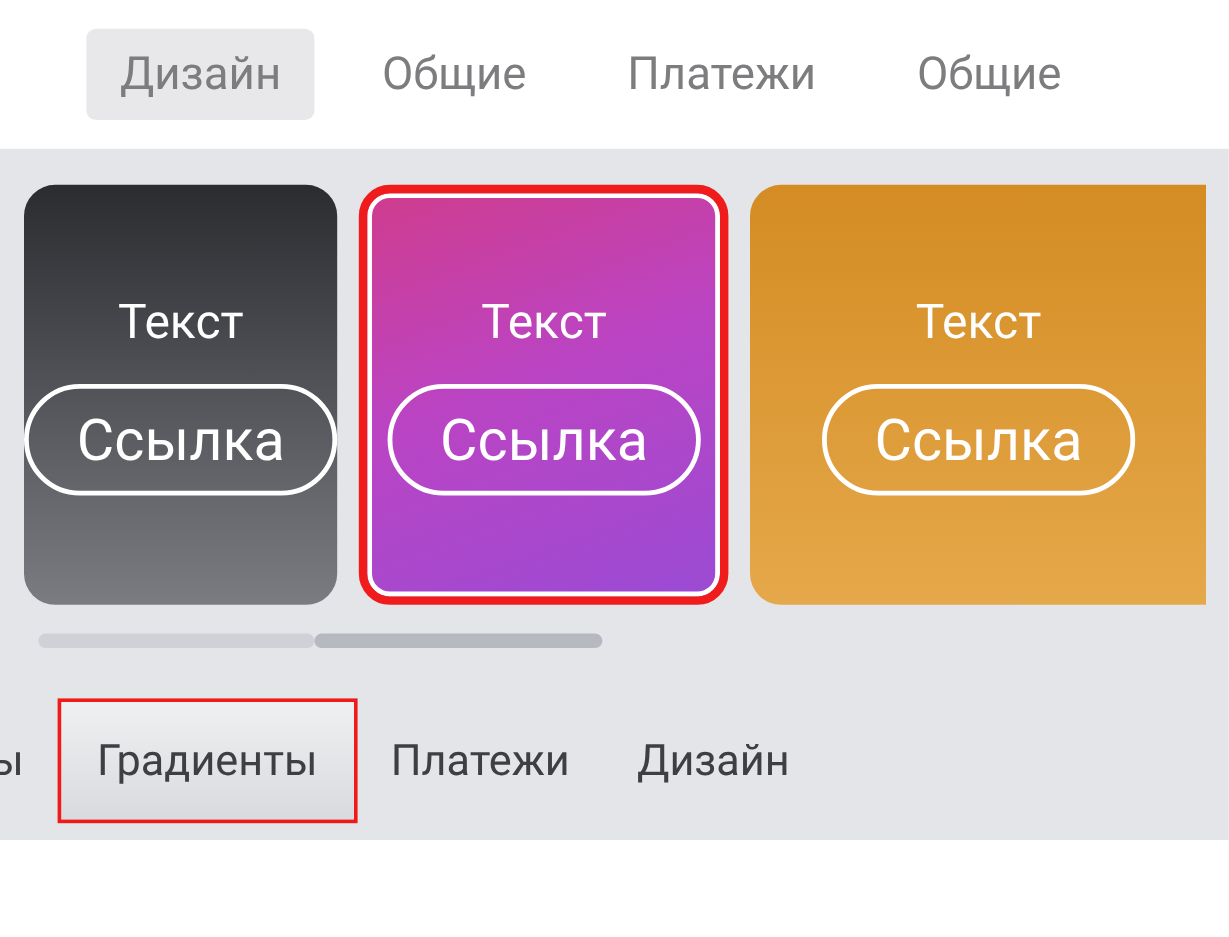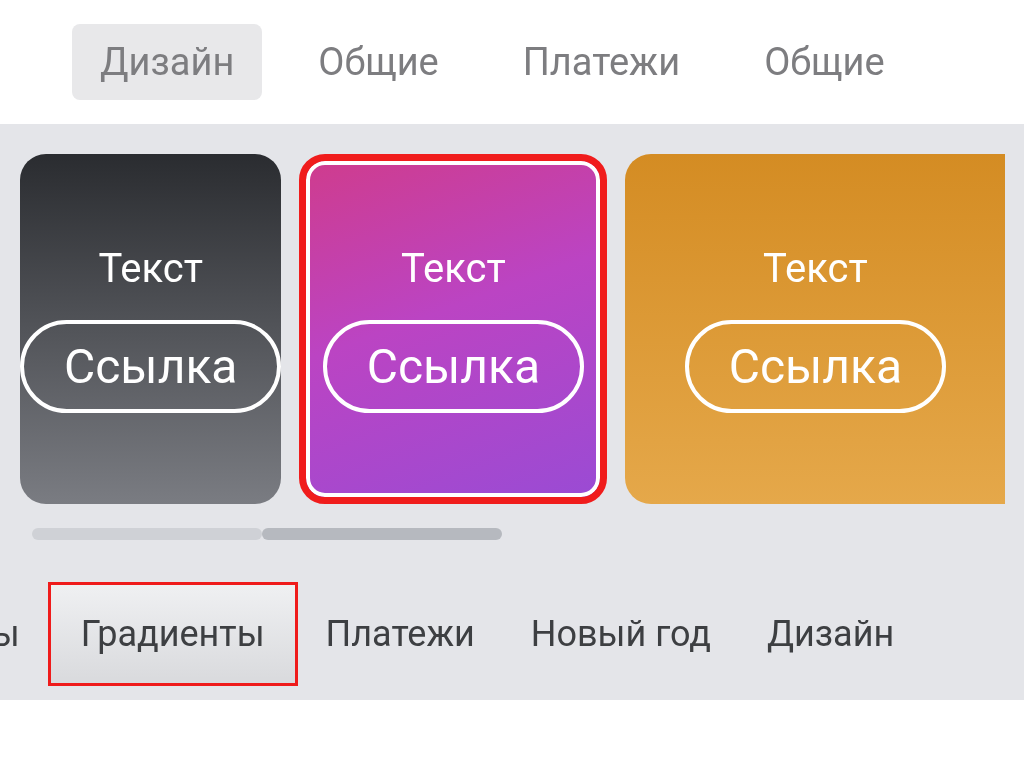--- a/index.html
+++ b/index.html
@@ -164,16 +164,15 @@
   <div class="scroll-indicator">
     <div class="scroll-seg scroll-seg-1"></div>
     <div class="scroll-seg scroll-seg-2"></div>
     <div class="scroll-seg scroll-seg-rest"></div>
   </div>
 
   <div class="bottom-tabs">
     <div class="bottom-tab clip-left">емы</div>
     <div class="bottom-tab highlighted">Градиенты</div>
     <div class="bottom-tab">Платежи</div>
-    <div class="bottom-tab">Новый год</div>
     <div class="bottom-tab clip-right">Дизайн</div>
   </div>
 </div>
 
 </body></html>

